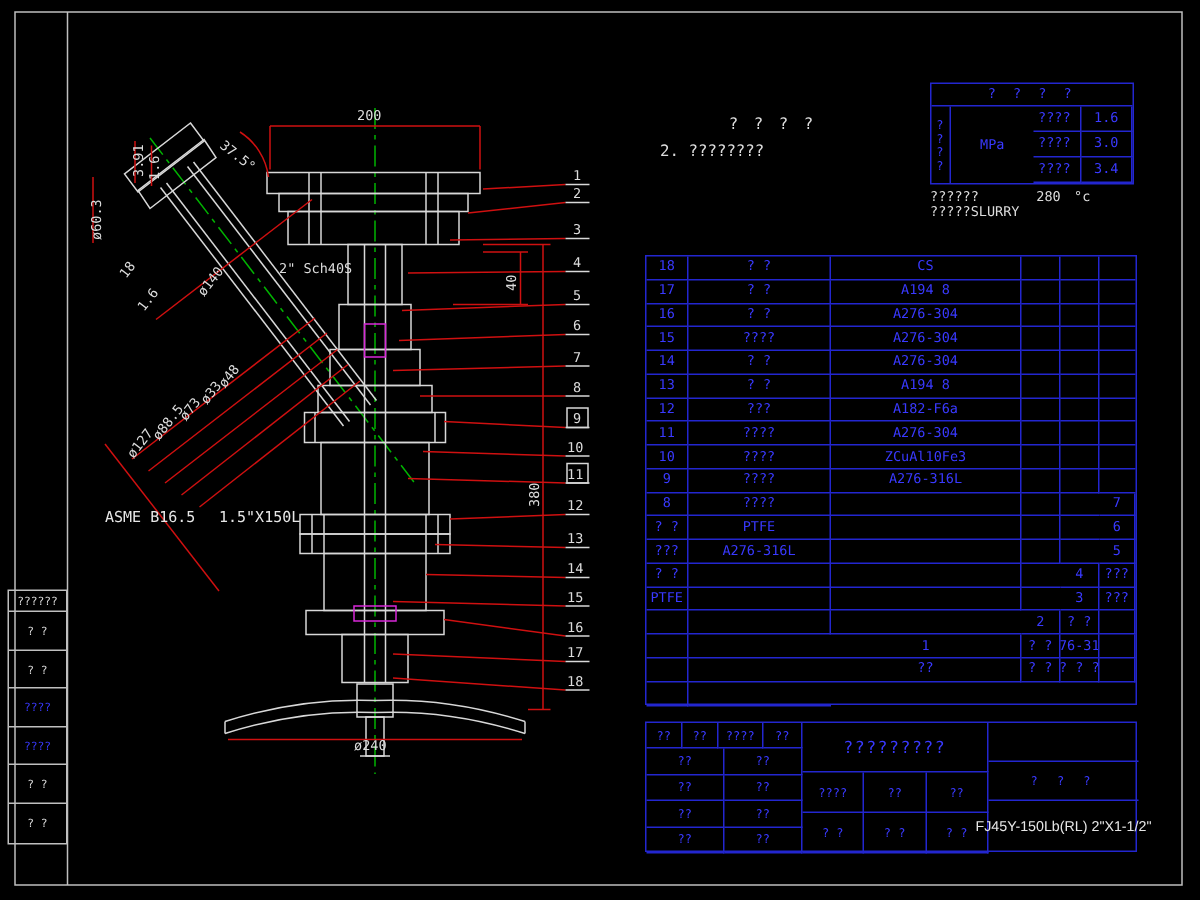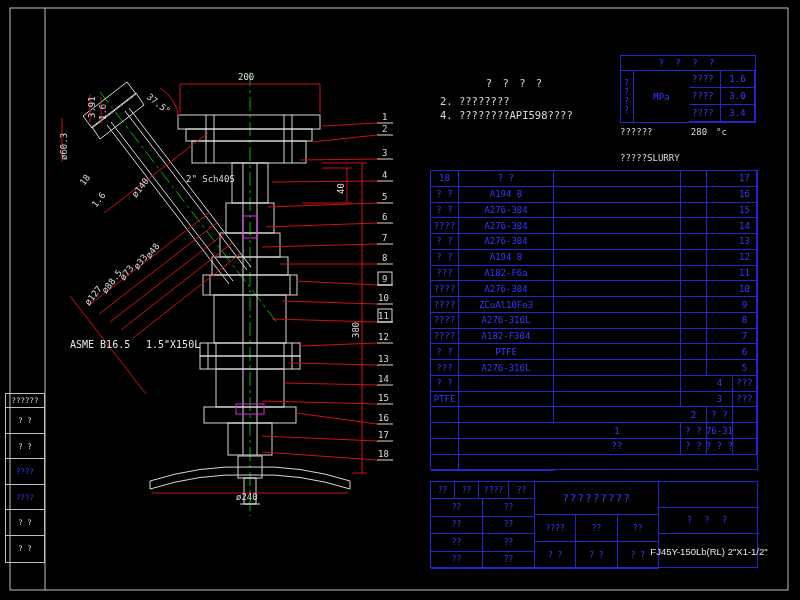--- a/index.html
+++ b/index.html
@@ -32,21 +32,21 @@
   .spec-body{display:grid;grid-template-columns:13px 55px 32px 34px;grid-template-rows:17px 17px 17px}
   .spec-side{grid-row:1/4;border-right:1px solid #2326cf;writing-mode:vertical-rl;text-orientation:upright;
              font-size:8px;text-align:center;line-height:13px}
   .sl{border-right:1px solid #2326cf;border-bottom:1px solid #2326cf;padding-left:3px;line-height:17px}
   .sv{border-right:1px solid #2326cf;border-bottom:1px solid #2326cf;text-align:center;line-height:17px}
   .spec-body .sl:nth-last-child(3),.spec-body .sv:nth-last-child(2){border-bottom:none}
   .spec-unit{grid-row:1/4;display:flex;align-items:center;justify-content:center}
   .spec-temp{margin-top:4px;color:#dcdcdc;font-size:9px;display:flex}
   .spec-temp .t-label{width:62px}
   .spec-temp .t-val{width:34px;text-align:center}
-  .spec-medium{margin-top:16px;color:#dcdcdc;font-size:9px}
+  .spec-medium{margin-top:0;color:#dcdcdc;font-size:9px}
 
   
   .parts{left:430px;top:170px;width:328px;height:300px;border:1px solid #2326cf;
          display:grid;grid-template-columns:28px 95px 127px 26px 26px 24px;grid-auto-rows:15.78px;
          color:#3939ff;font-size:9px}
   .pcell{border-right:1px solid #2326cf;border-bottom:1px solid #2326cf;display:flex;
          align-items:center;justify-content:center;overflow:hidden;white-space:nowrap}
   .pcell.col5{border-right:none}
 
   
@@ -237,21 +237,20 @@
     <div class="ls-row">? ?</div>
     <div class="ls-row">????</div>
     <div class="ls-row">????</div>
     <div class="ls-row">? ?</div>
     <div class="ls-row">? ?</div>
   </div>
 
   <div class="notes">
     <div class="notes-title">? ? ? ?</div>
     <div class="note-line">2. ????????</div>
-    <div class="note-line">4. ????????API598????</div>
   </div>
 
   <div class="spec">
     <div class="spec-box">
       <div class="spec-title">? ? ? ?</div>
       <div class="spec-body">
         <div class="spec-side">????</div>
         <div class="sl">????</div>
         <div class="sv">1.6</div>
         <div class="spec-unit">MPa</div>
@@ -265,20 +264,21 @@
       <span class="t-label">??????</span>
       <span class="t-val">280</span>
       <span>°c</span>
     </div>
     <div class="spec-medium">?????SLURRY</div>
   </div>
 
   <div class="parts" id="parts-grid">
       <div class="pcell col0">18</div>
       <div class="pcell col1">? ?</div>
+      <div class="pcell col2">CS</div>
       <div class="pcell col3"></div>
       <div class="pcell col4"></div>
       <div class="pcell col5"></div>
       <div class="pcell col0">17</div>
       <div class="pcell col1">? ?</div>
       <div class="pcell col2">A194 8</div>
       <div class="pcell col3"></div>
       <div class="pcell col4"></div>
       <div class="pcell col5"></div>
       <div class="pcell col0">16</div>
@@ -324,21 +324,20 @@
       <div class="pcell col4"></div>
       <div class="pcell col5"></div>
       <div class="pcell col0">9</div>
       <div class="pcell col1">????</div>
       <div class="pcell col2">A276-316L</div>
       <div class="pcell col3"></div>
       <div class="pcell col4"></div>
       <div class="pcell col5"></div>
       <div class="pcell col0">8</div>
       <div class="pcell col1">????</div>
-      <div class="pcell col2">A182-F304</div>
       <div class="pcell col3"></div>
       <div class="pcell col4"></div>
       <div class="pcell col5"></div>
       <div class="pcell col0">7</div>
       <div class="pcell col1">? ?</div>
       <div class="pcell col2">PTFE</div>
       <div class="pcell col3"></div>
       <div class="pcell col4"></div>
       <div class="pcell col5"></div>
       <div class="pcell col0">6</div>

